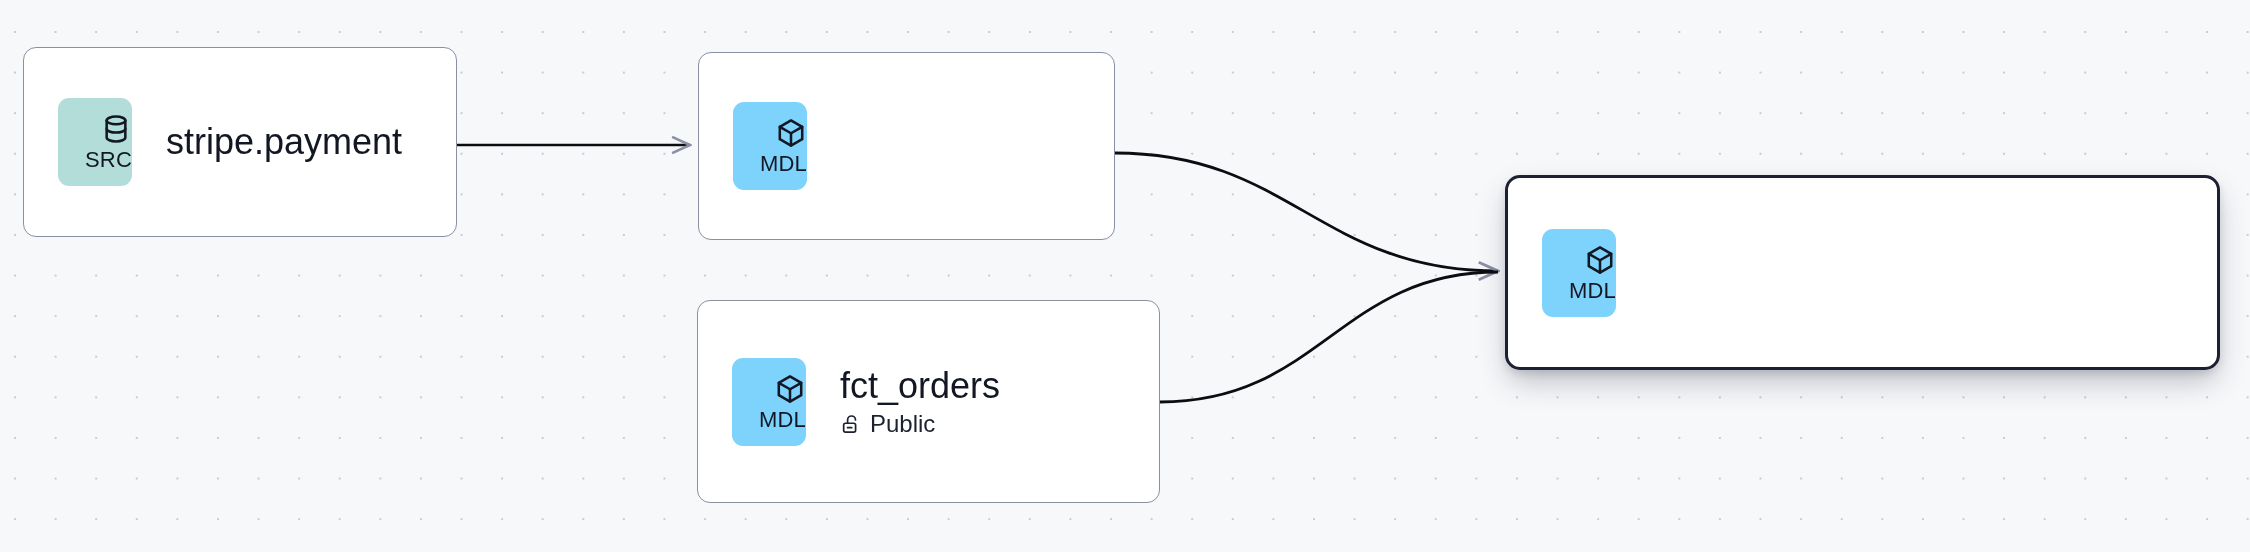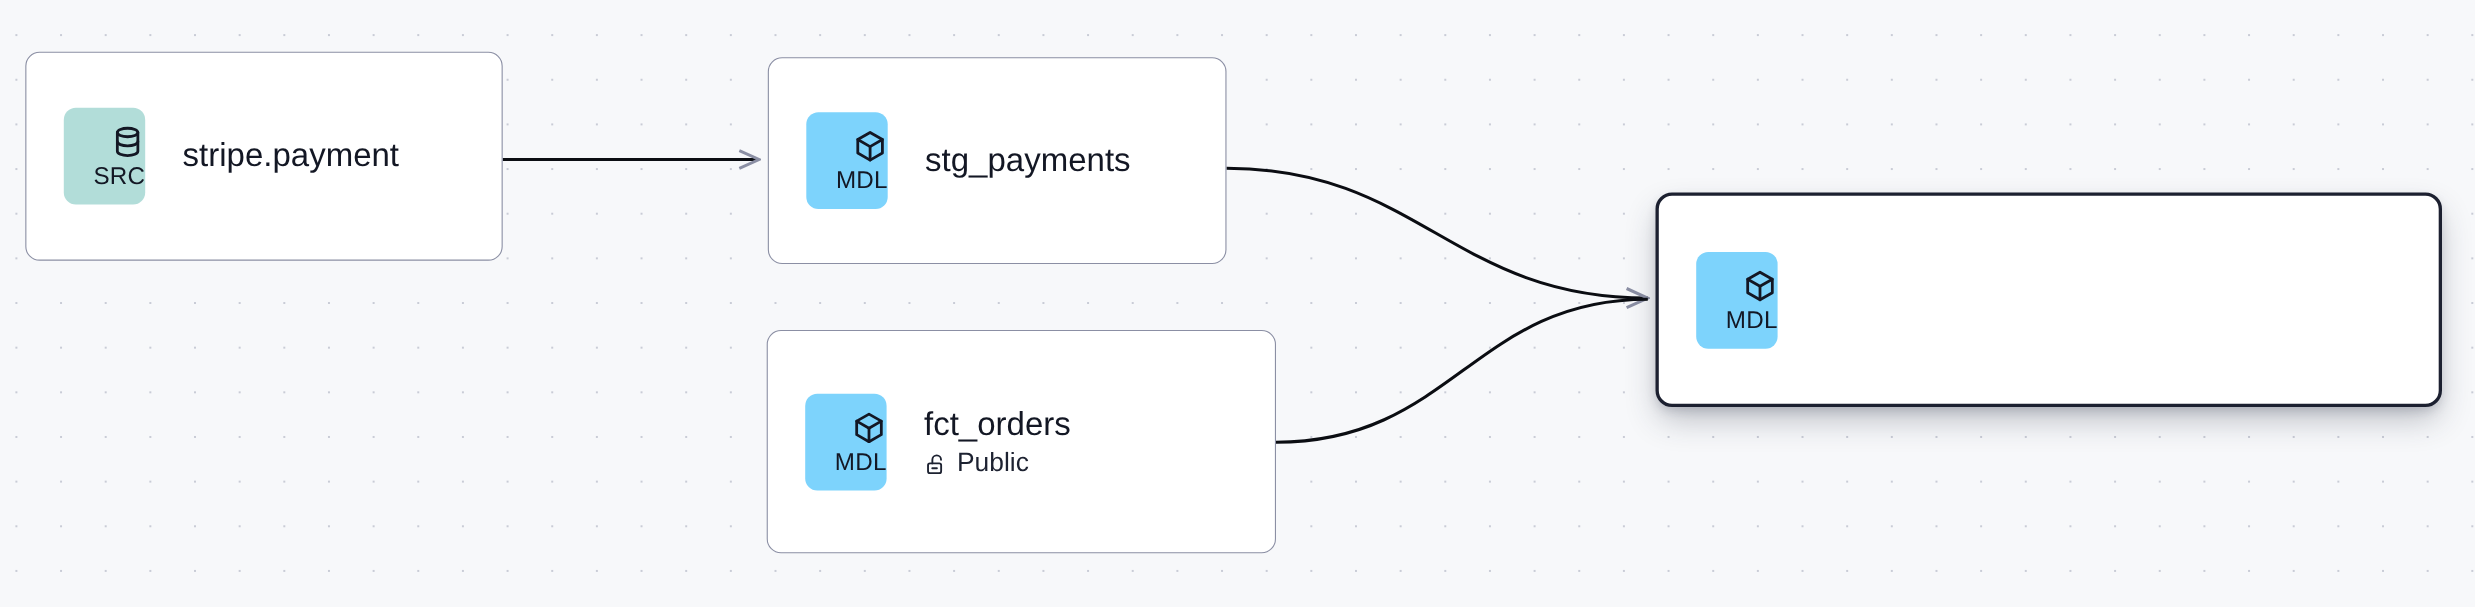--- a/index.html
+++ b/index.html
@@ -75,29 +75,29 @@
 
   
   .labels {
     margin-left: 34px;
     display: flex;
     flex-direction: column;
     justify-content: center;
     gap: 7px;
   }
   .node-title {
-    font-size: 30px;
+    font-size: 36px;
     line-height: 1.05;
     color: #131724;
     white-space: nowrap;
     font-weight: 400;
   }
   .node-sub {
     display: flex;
-    align-items: flex-end;
+    align-items: center;
     gap: 8px;
     font-size: 24px;
     line-height: 1.05;
     color: #1d2231;
     white-space: nowrap;
   }
   .node-sub svg { display: block; flex: 0 0 auto; }
 </style>
 </head>
 <body>
@@ -138,23 +138,20 @@
     <div class="badge mdl">
       <span>
         <svg width="32" height="32" viewBox="0 0 24 24" fill="none" stroke="#131724" stroke-width="1.9" stroke-linecap="round" stroke-linejoin="round">
           <path d="M12 2.6 L20.4 7.4 L20.4 16.6 L12 21.4 L3.6 16.6 L3.6 7.4 Z"></path>
           <path d="M3.6 7.4 L12 12.2 L20.4 7.4"></path>
           <path d="M12 12.2 L12 21.4"></path>
         </svg>
       </span>
       <span class="badge-text">MDL</span>
     </div>
-    <div class="labels">
-      <div class="node-title">stg_payments</div>
-    </div>
   </div>
 
   <div class="node" id="node-fct-orders" style="left:697px; top:300px; width:463px; height:203px;">
     <div class="badge mdl">
       <span>
         <svg width="32" height="32" viewBox="0 0 24 24" fill="none" stroke="#131724" stroke-width="1.9" stroke-linecap="round" stroke-linejoin="round">
           <path d="M12 2.6 L20.4 7.4 L20.4 16.6 L12 21.4 L3.6 16.6 L3.6 7.4 Z"></path>
           <path d="M3.6 7.4 L12 12.2 L20.4 7.4"></path>
           <path d="M12 12.2 L12 21.4"></path>
         </svg>

